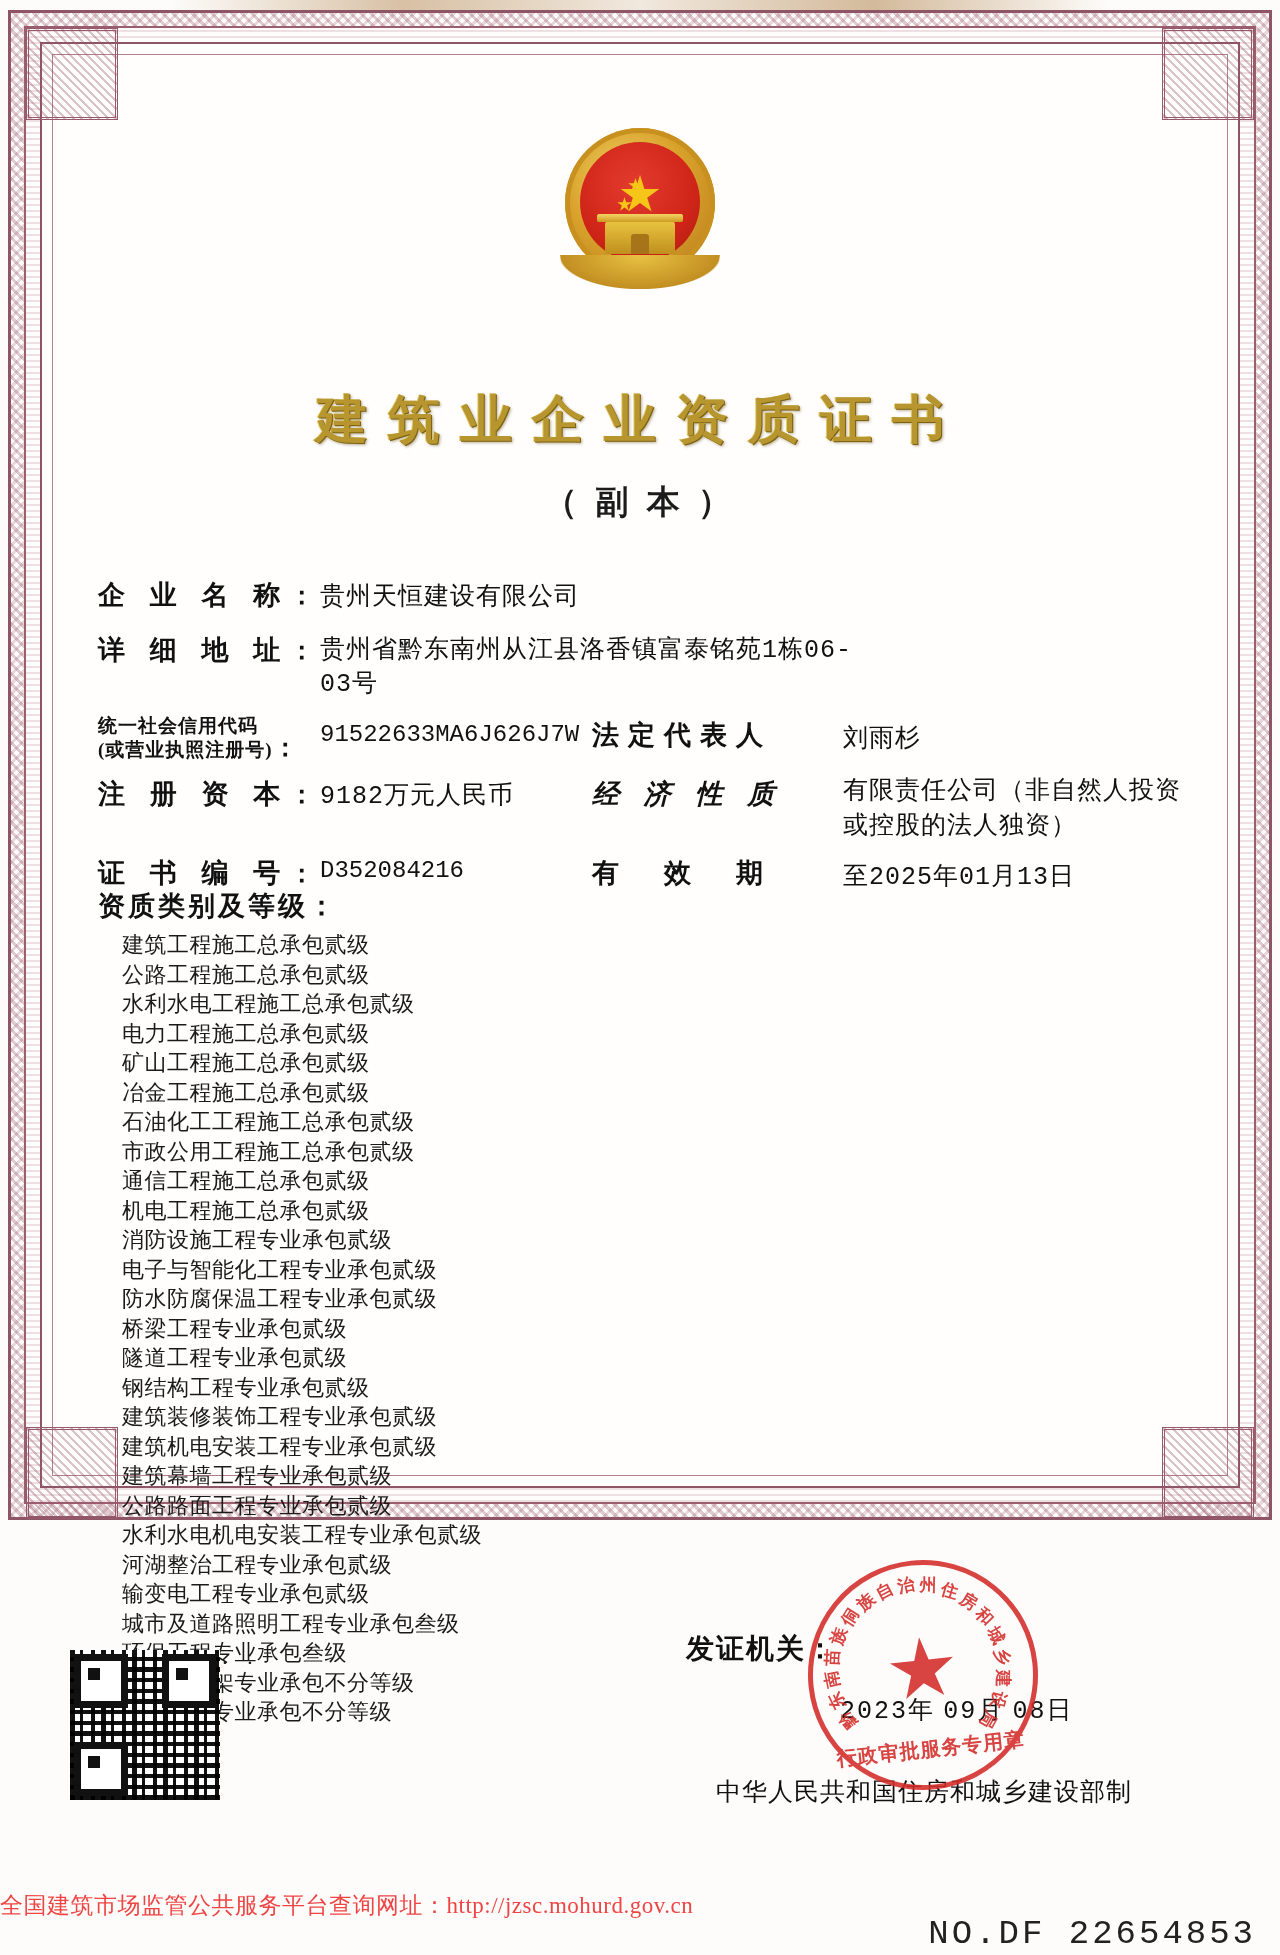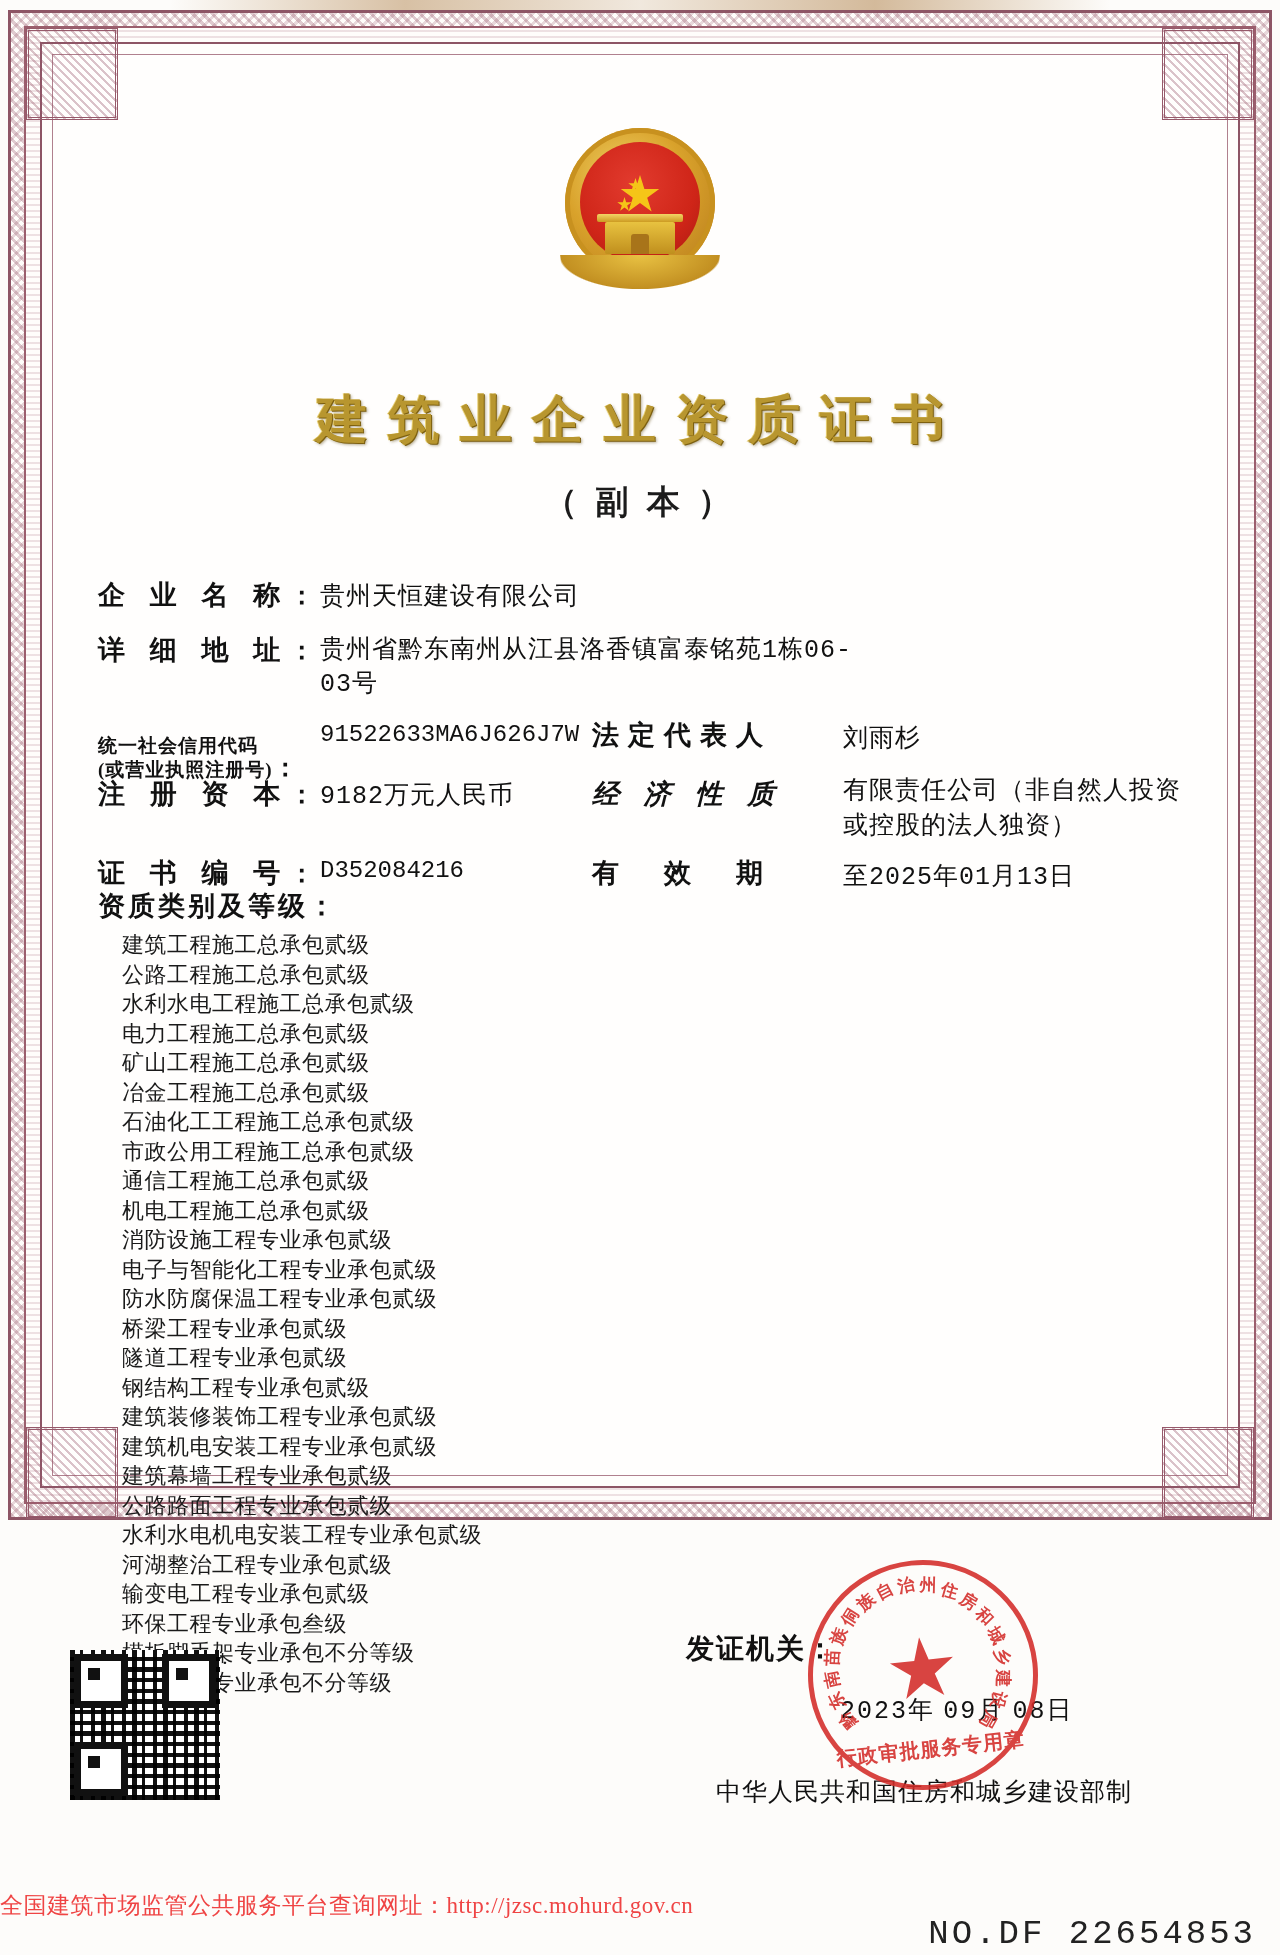--- a/index.html
+++ b/index.html
@@ -216,21 +216,21 @@
     font-size: 24px;
     letter-spacing: 0px;
   }
 
   .r-name-lbl   { position:absolute; left:0;   top:2px; }
   .r-name-val   { position:absolute; left:222px; top:4px; }
 
   .r-addr-lbl   { position:absolute; left:0;   top:2px; }
   .r-addr-val   { position:absolute; left:222px; top:4px; width: 560px; line-height: 34px; }
 
-  .r-code-lbl   { position:absolute; left:0;   top:20px; width: 215px; }
+  .r-code-lbl   { position:absolute; left:0;   top:0; width: 215px; }
   .r-code-val   { position:absolute; left:222px; top:6px; }
   .r-legal-lbl  { position:absolute; left:494px; top:2px; }
   .r-legal-val  { position:absolute; left:745px; top:6px; }
 
   .r-cap-lbl    { position:absolute; left:0;   top:2px; }
   .r-cap-val    { position:absolute; left:222px; top:4px; }
   .r-econ-lbl   { position:absolute; left:494px; top:2px;font-style:italic; }
   .r-econ-val   { position:absolute; left:745px; top:0px; width: 340px; line-height: 35px; }
 
   .r-cert-lbl   { position:absolute; left:0;   top:2px; }
@@ -491,20 +491,21 @@
       <li>桥梁工程专业承包贰级</li>
       <li>隧道工程专业承包贰级</li>
       <li>钢结构工程专业承包贰级</li>
       <li>建筑装修装饰工程专业承包贰级</li>
       <li>建筑机电安装工程专业承包贰级</li>
       <li>建筑幕墙工程专业承包贰级</li>
       <li>公路路面工程专业承包贰级</li>
       <li>水利水电机电安装工程专业承包贰级</li>
       <li>河湖整治工程专业承包贰级</li>
       <li>输变电工程专业承包贰级</li>
+      <li>城市及道路照明工程专业承包叁级</li>
       <li>环保工程专业承包叁级</li>
       <li>模板脚手架专业承包不分等级</li>
       <li>特种工程专业承包不分等级</li>
     </ul>
   <div class="dots">· · · · · ·</div>
 
   <div class="issuer">发证机关：</div>
   <div class="issue-date">
     <span class="num">2023</span><span>年</span>
     <span class="num">09</span><span>月</span>

